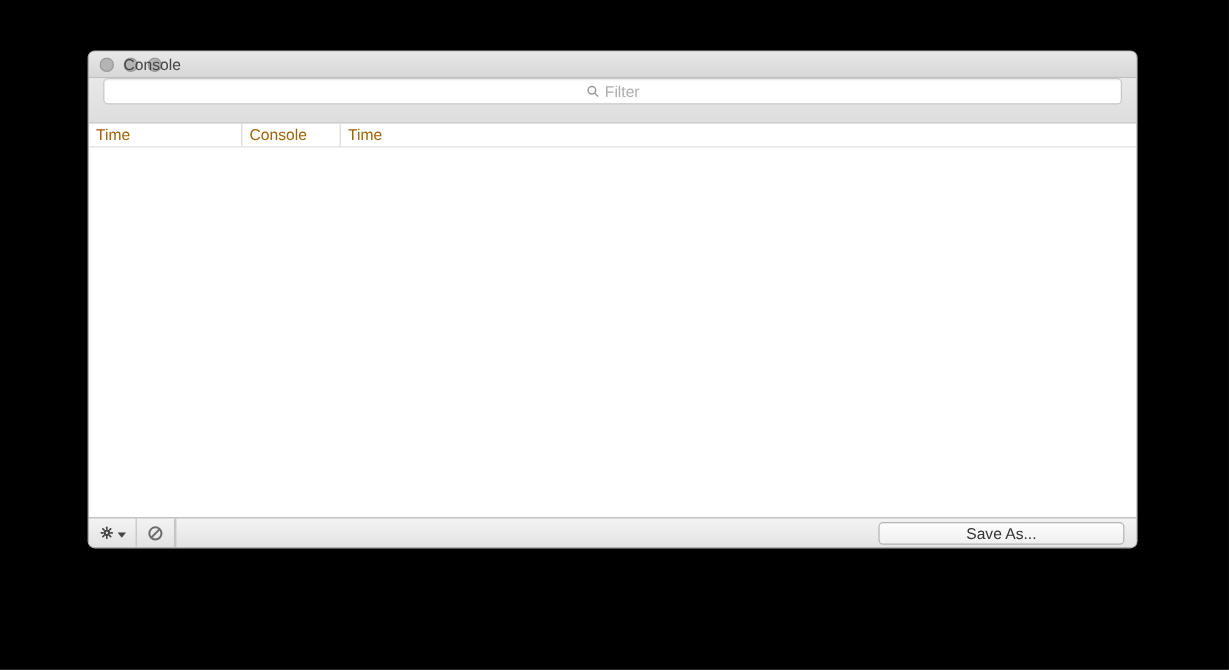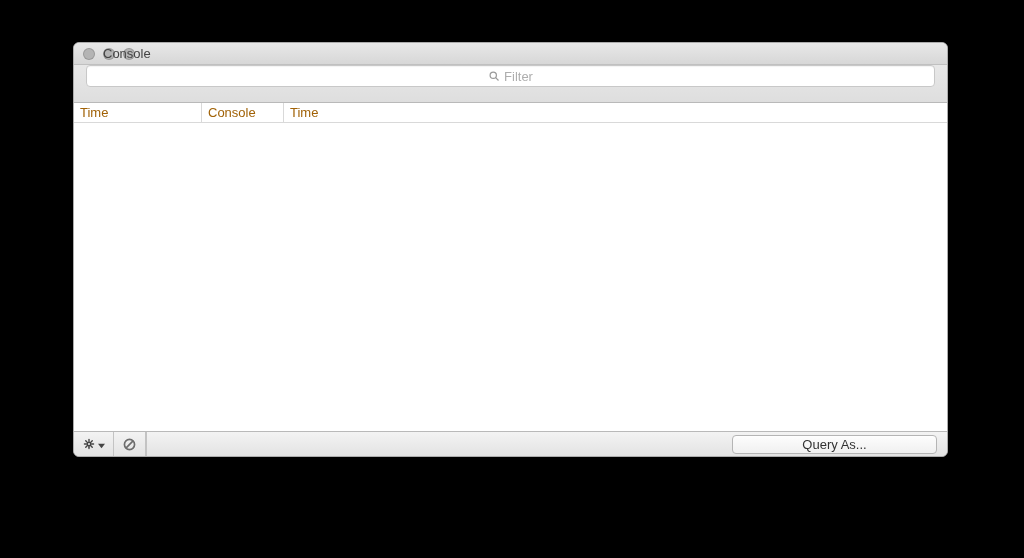--- a/index.html
+++ b/index.html
@@ -182,17 +182,17 @@
       <span class="stop">
         <svg viewBox="0 0 16 16" width="15" height="15" fill="none" stroke="#6d6d6d" stroke-width="1.8">
           <circle cx="8" cy="8" r="5.4"></circle>
             <line x1="4.2" y1="11.8" x2="11.8" y2="4.2"></line>
         </svg>
       </span>
     </div>
     <div class="sep-v"></div>
     <div class="ft-gap"></div>
     <button class="save">
-      <span>Query As...</span>
+      <span>Save As...</span>
     </button>
   </div>
 
 </div>
 
 </body></html>

